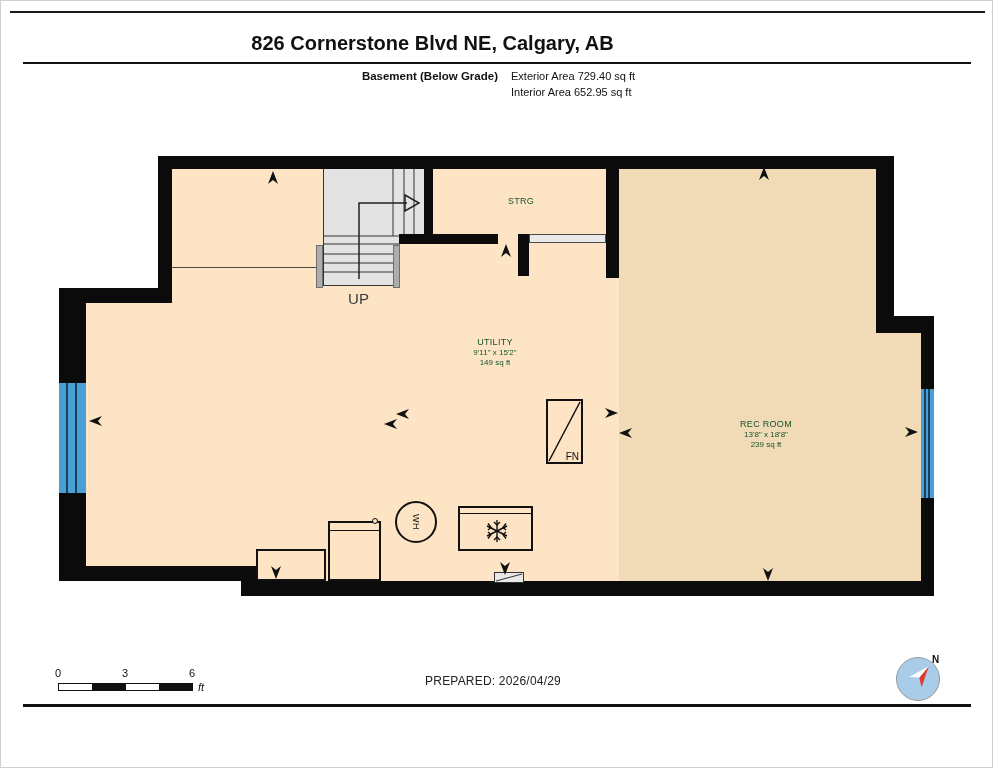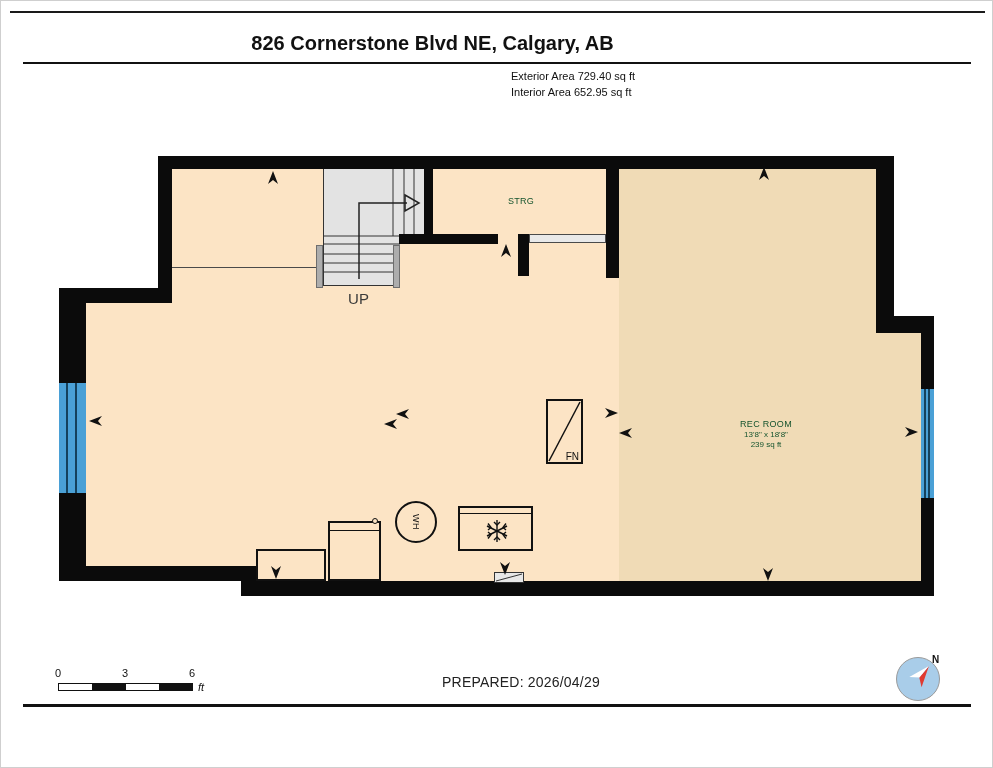--- a/index.html
+++ b/index.html
@@ -48,34 +48,35 @@
   .door-arrow svg { display:block; }
   .rot-up { transform:rotate(90deg); }
   .rot-down { transform:rotate(-90deg); }
   .rot-right { transform:rotate(180deg); }
 
   
   .scale-num { position:absolute; font-size:11px; color:#111; width:14px; text-align:center; }
   .scale-bar { position:absolute; left:57px; top:682px; width:135px; height:8px; border:1px solid #111; display:flex; }
   .scale-seg { flex:1; }
   .scale-ft { position:absolute; left:197px; top:680px; font-size:11px; color:#111;font-style:italic; }
-  .prepared { position:absolute; left:420px; top:673px; width:200px; text-align:center; font-size:14px; color:#222; letter-spacing:.2px; }
+  .prepared { position:absolute; left:392px; top:673px; width:200px; text-align:center; font-size:12px; color:#222; letter-spacing:.2px; }
   .frule { position:absolute; left:22px; top:703px; width:948px; height:3px; background:#111; }
   .disclaimer { position:absolute; left:38px; top:711px; width:930px; font-size:8.7px; color:#111; }
   .compass { position:absolute; left:895px; top:656px; width:44px; height:44px; border-radius:50%; background:#a9cde9; border:1px solid #9a9a9a; }
   .compass-n { position:absolute; left:931px; top:653px; font-size:10px; font-weight:bold; color:#111; }
 </style>
 </head>
 <body>
 
 <div id="page">
 
   <div class="topline"></div>
   <div class="title">826 Cornerstone Blvd NE, Calgary, AB</div>
   <div class="hrule"></div>
+  <div class="floor-label">Basement (Below Grade)</div>
   <div class="area-line1">Exterior Area 729.40 sq ft</div>
   <div class="area-line2">Interior Area 652.95 sq ft</div>
 
   <div class="floor-peach" style="left:171px;top:168px;width:151px;height:134px;"></div>
   <div class="floor-peach" style="left:432px;top:168px;width:186px;height:70px;"></div>
   <div class="floor-peach" style="left:398px;top:238px;width:222px;height:64px;"></div>
   <div class="floor-peach" style="left:315px;top:285px;width:108px;height:17px;"></div>
   <div class="floor-peach" style="left:85px;top:302px;width:535px;height:278px;"></div>
   <div class="floor-tan" style="left:618px;top:168px;width:257px;height:164px;"></div>
   <div class="floor-tan" style="left:618px;top:332px;width:302px;height:248px;"></div>
@@ -122,20 +123,25 @@
   </div>
   <div class="window-ext" style="left:920px;top:388px;width:13px;height:109px;">
     <div class="win-line-v" style="left:3px;"></div>
     <div class="win-line-v" style="left:7px;"></div>
   </div>
   <div class="window-int" style="left:528px;top:233px;width:77px;height:9px;"></div>
 
   <div class="room-lbl" style="left:470px;top:195px;width:100px;">
     <div class="nm">STRG</div>
   </div>
+  <div class="room-lbl" style="left:434px;top:336px;width:120px;">
+    <div class="nm">UTILITY</div>
+    <div class="dm">9'11" x 15'2"</div>
+    <div class="dm">149 sq ft</div>
+  </div>
   <div class="room-lbl" style="left:705px;top:418px;width:120px;">
     <div class="nm">REC ROOM</div>
     <div class="dm">13'8" x 18'8"</div>
     <div class="dm">239 sq ft</div>
   </div>
 
   <div class="fixture" style="left:545px;top:398px;width:37px;height:65px;">
     <svg width="33" height="61" viewBox="0 0 33 61" style="display:block;">
         <line x1="1" y1="60" x2="32" y2="1" stroke="#111" stroke-width="1.5"></line>
       </svg>

